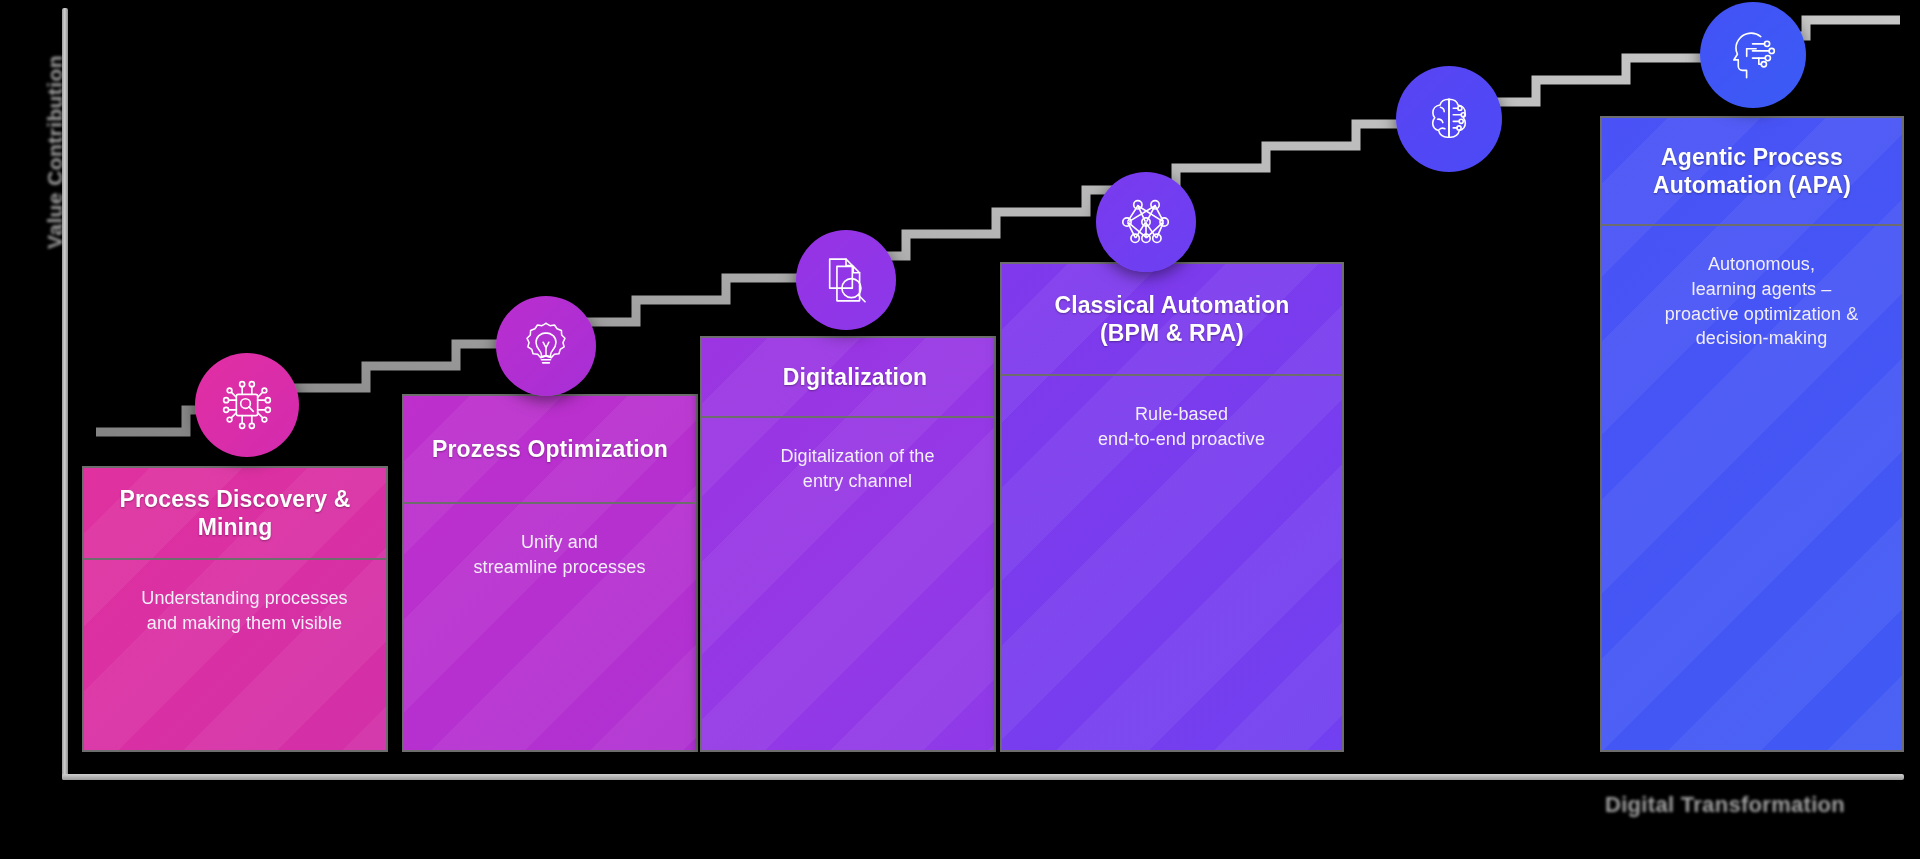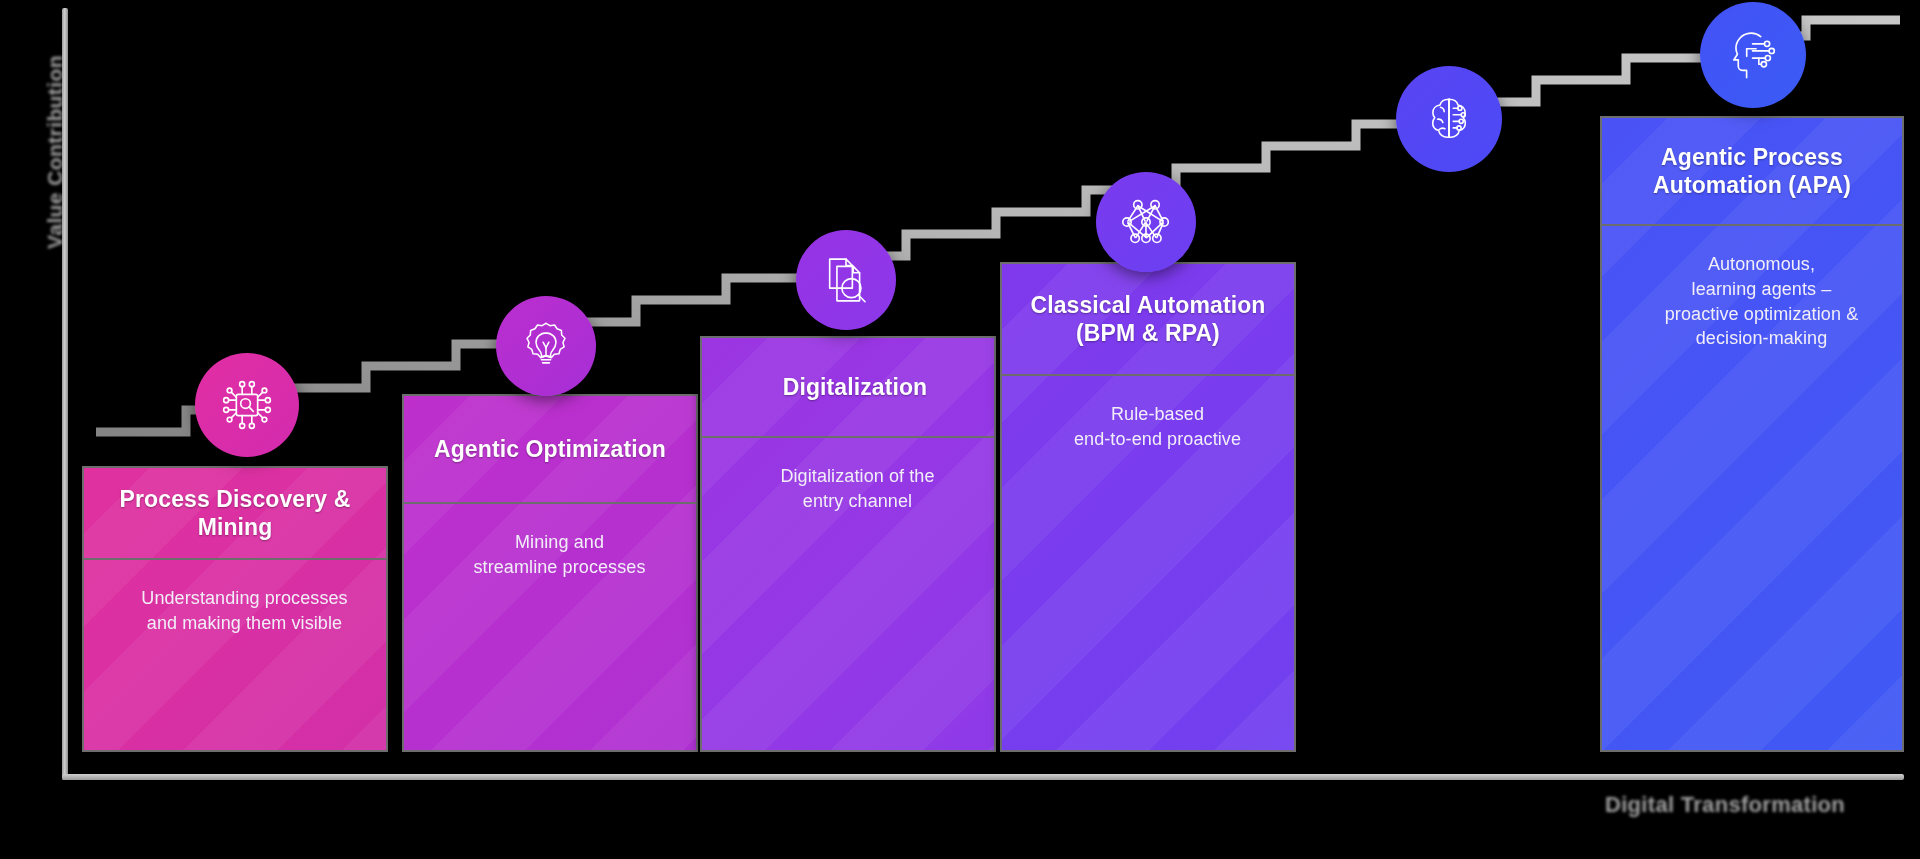--- a/index.html
+++ b/index.html
@@ -169,41 +169,41 @@
     <div class="card-body">
       <div class="card-body-text">Understanding processes
 and making them visible</div>
     </div>
   </div>
 
   <div class="card" style="left:402px; top:394px; width:296px; height:358px;
               background:linear-gradient(135deg,#BE2FCC 0%,#AF31D2 100%);">
     <div class="sheen"></div>
     <div class="card-head" style="height:108px;">
-      <div class="card-head-text">Agentic Optimization</div>
-    </div>
-    <div class="card-body">
-      <div class="card-body-text">Mining and
+      <div class="card-head-text">Prozess Optimization</div>
+    </div>
+    <div class="card-body">
+      <div class="card-body-text">Unify and
 streamline processes</div>
     </div>
   </div>
 
   <div class="card" style="left:700px; top:336px; width:296px; height:416px;
               background:linear-gradient(135deg,#9C35E2 0%,#8E3AE8 100%);">
     <div class="sheen"></div>
-    <div class="card-head" style="height:100px;padding-left:28px;">
+    <div class="card-head" style="height:80px;padding-left:28px;">
       <div class="card-head-text">Digitalization</div>
     </div>
     <div class="card-body">
       <div class="card-body-text">Digitalization of the
 entry channel</div>
     </div>
   </div>
 
-  <div class="card" style="left:1000px; top:262px; width:296px; height:490px;
+  <div class="card" style="left:1000px; top:262px; width:344px; height:490px;
               background:linear-gradient(135deg,#8039EC 0%,#7140F0 100%);">
     <div class="sheen"></div>
     <div class="card-head" style="height:112px;">
       <div class="card-head-text">Classical Automation
 (BPM &amp; RPA)</div>
     </div>
     <div class="card-body">
       <div class="card-body-text">Rule-based
 end-to-end proactive</div>
     </div>

